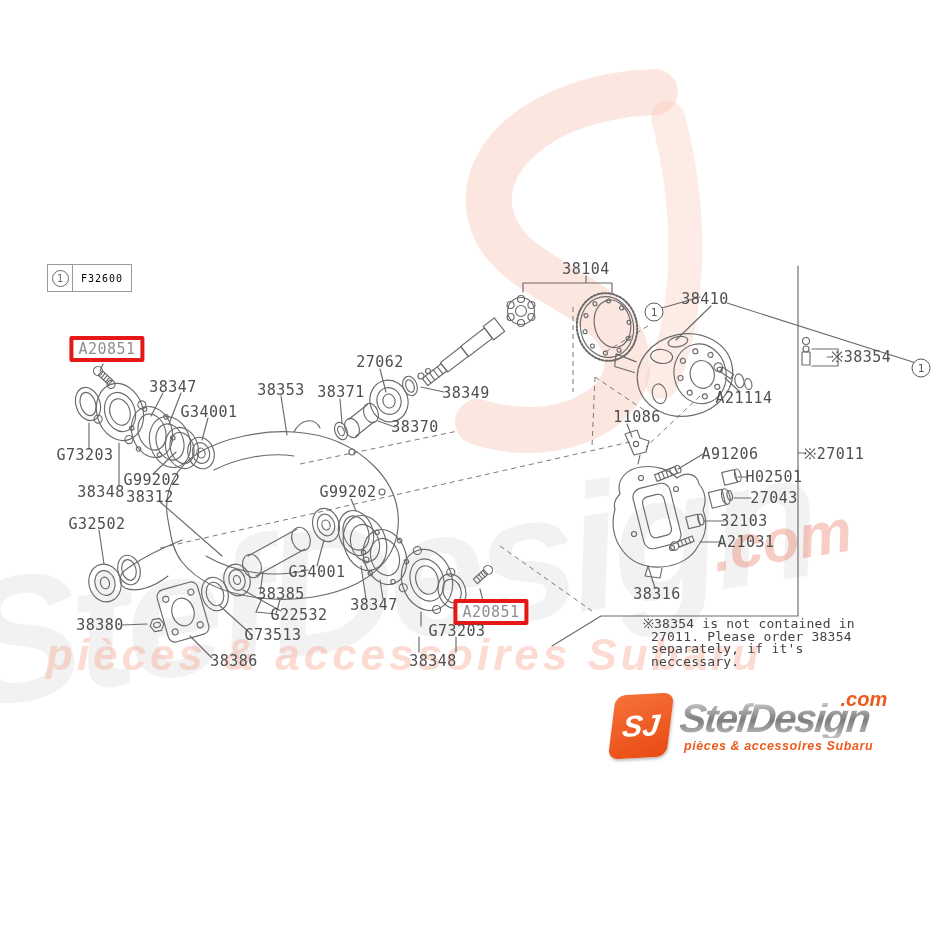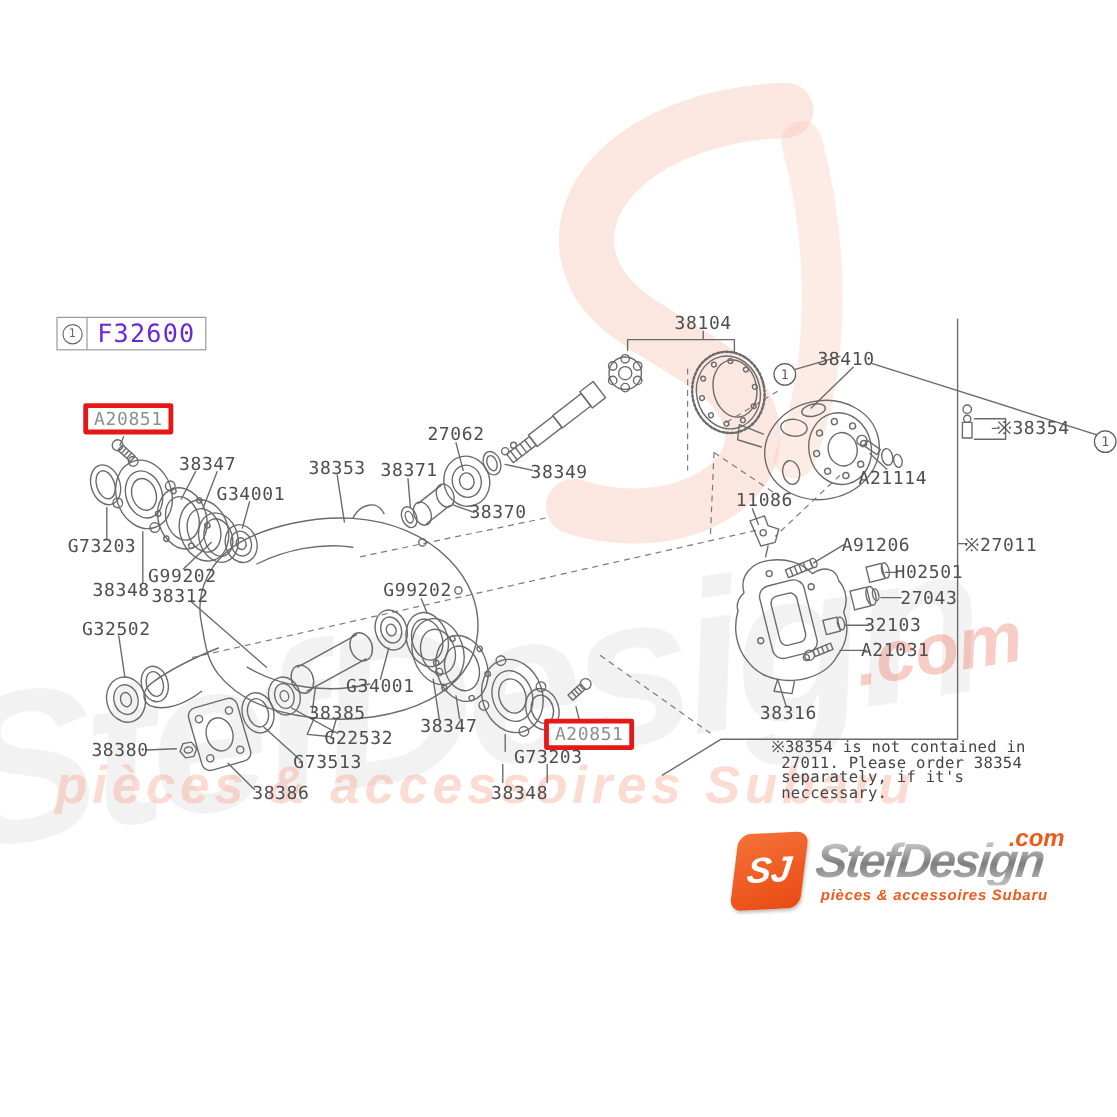--- a/index.html
+++ b/index.html
@@ -35,22 +35,22 @@
   
   .title{position:absolute;left:73px;top:174px;z-index:2;
     font-family:"Liberation Sans",sans-serif;font-weight:800;font-size:41px;
     letter-spacing:0.5px;color:#000;}
   .legend{position:absolute;left:47px;top:264px;z-index:2;display:flex;align-items:stretch;
     border:1px solid #9a9a9a;background:#fff;height:26px;}
   .legend .cell1{width:24px;display:flex;align-items:center;justify-content:center;
     border-right:1px solid #9a9a9a;}
   .legend .circ{width:15px;height:15px;border:1.2px solid #6a6a6a;border-radius:50%;
     font-size:10px;line-height:15px;text-align:center;color:#6a6a6a;}
-  .legend .cell2{display:flex;align-items:center;padding:0 8px;font-size:21px;
-    color:#6d28d9;letter-spacing:1px;}
+  .legend .cell2{display:flex;align-items:center;padding:0 8px;font-size:10px;
+    color:#000000;letter-spacing:1px;}
   .note{position:absolute;left:643px;top:618px;z-index:2;white-space:pre;
     font-size:13px;line-height:12.6px;color:#444;letter-spacing:0.2px;}
   
   .logo{position:absolute;left:612px;top:694px;z-index:2;display:flex;align-items:flex-start;}
   .logo-mark{width:58px;height:64px;background:linear-gradient(160deg,#f6713a,#e84b12);
     border-radius:10px;transform:skewX(-10deg) rotate(-3deg);display:flex;align-items:center;
     justify-content:center;box-shadow:1px 2px 3px rgba(0,0,0,0.25);}
   .logo-mark span{font-family:"Liberation Sans",sans-serif;font-style:italic;font-weight:800;
     font-size:30px;color:#fff;}
   .logo-text{position:relative;margin-left:10px;padding-top:4px;}

